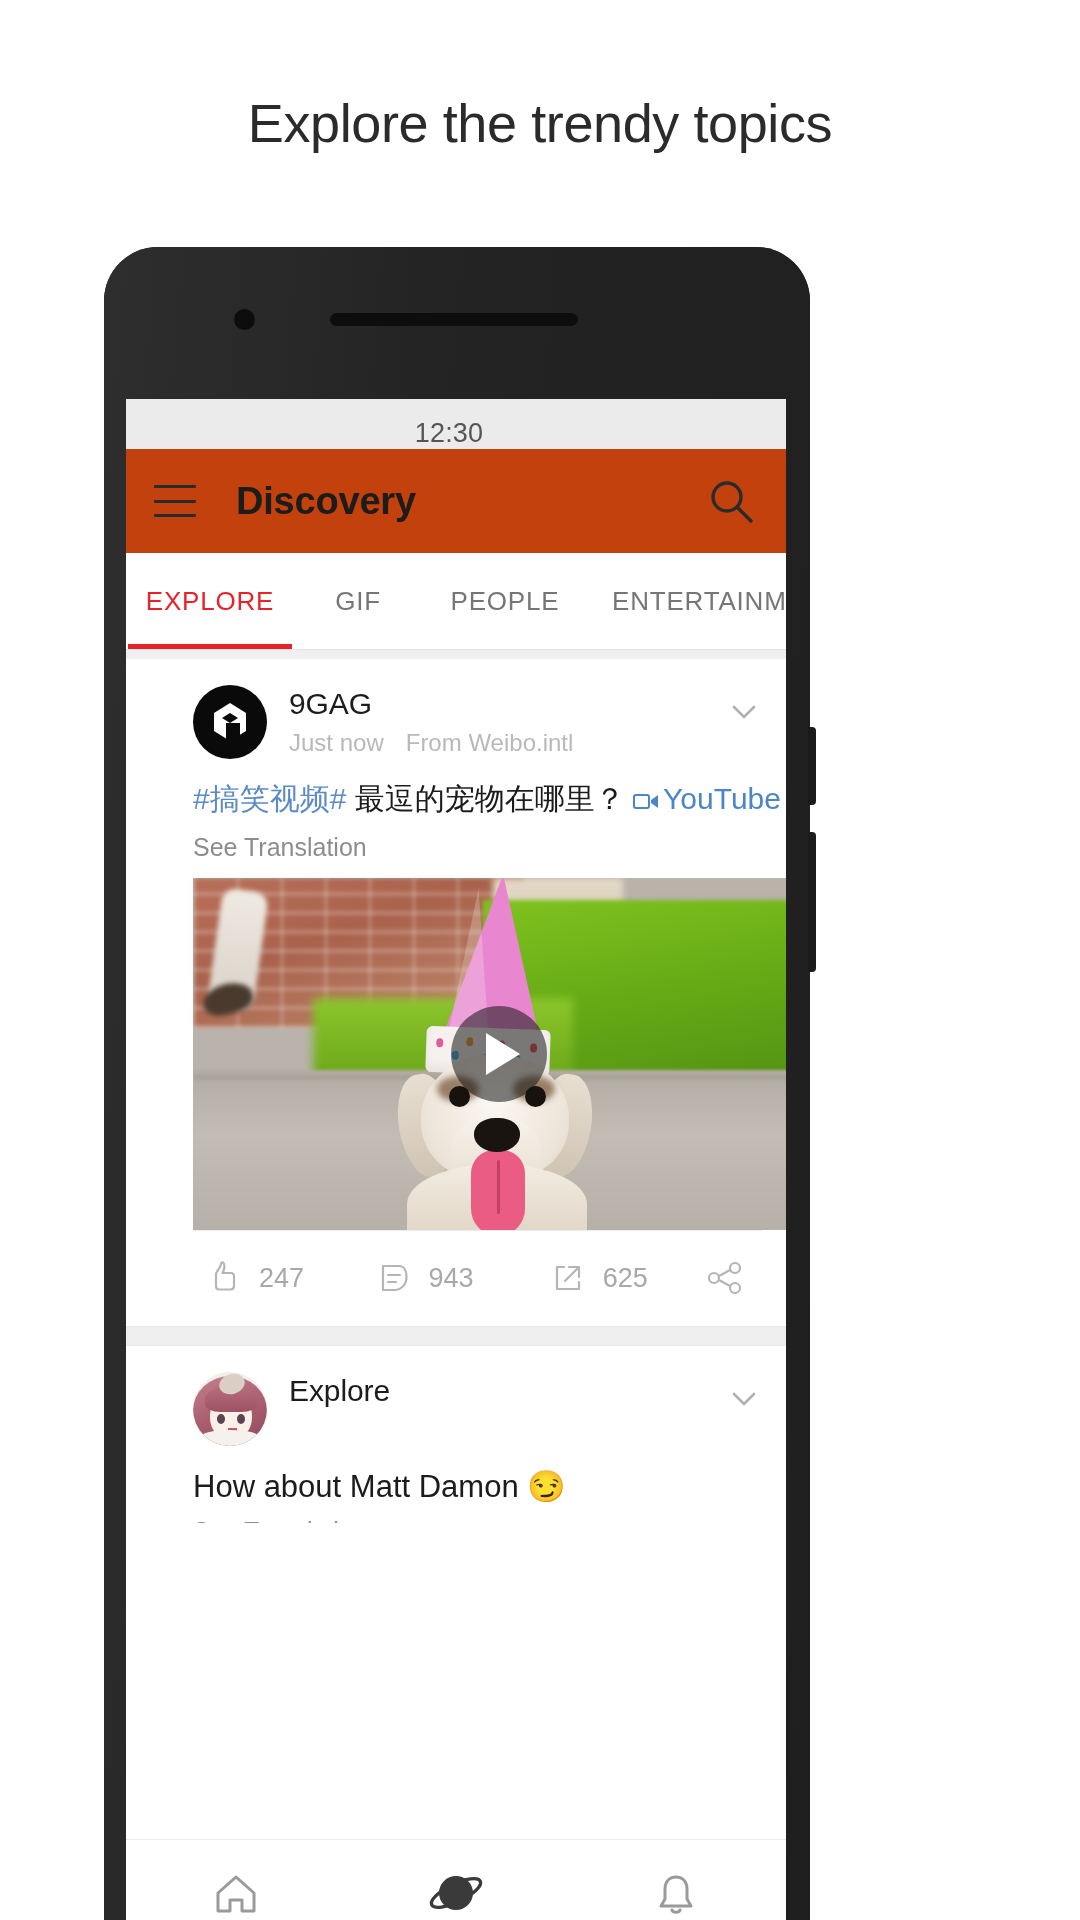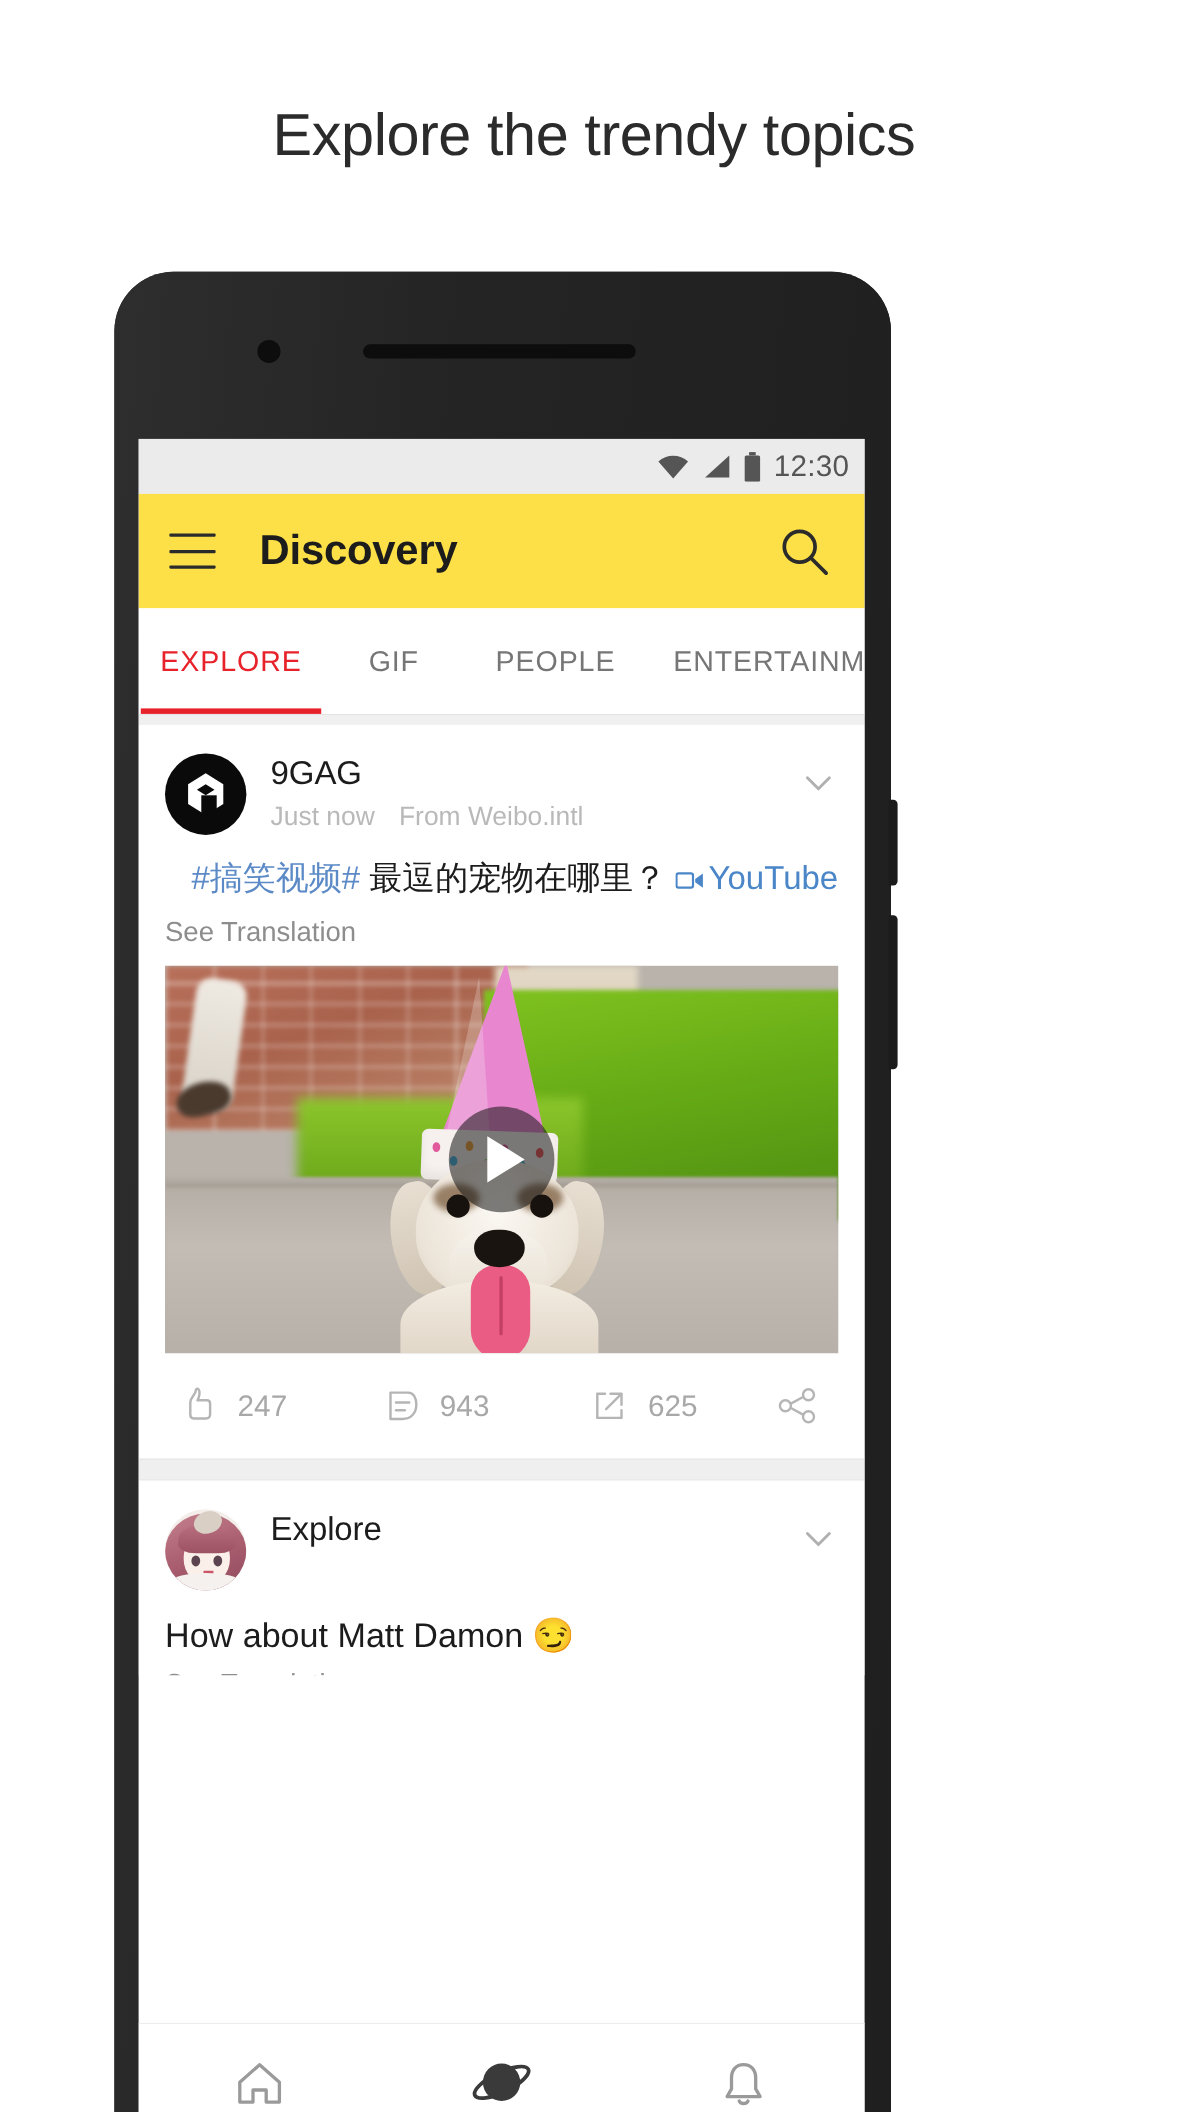--- a/index.html
+++ b/index.html
@@ -75,32 +75,33 @@
 
   
   .statusbar {
     height: 50px;
     background: #ebebeb;
     display: flex;
     align-items: center;
     justify-content: flex-end;
     padding-right: 14px;
     gap: 11px;
+    flex-direction: column;
   }
   .status-time {
     font-size: 27px;
     color: #555555;
     letter-spacing: 0.2px;
   }
   .sb-icon { display: block; }
 
   
   .appbar {
     height: 104px;
-    background: #fde047;
+    background: #c2410c;
     display: flex;
     align-items: center;
     padding: 0 30px 0 28px;
   }
   .hamburger {
     width: 42px; height: 32px;
     display: flex; flex-direction: column;
     justify-content: space-between;
     cursor: pointer;
   }
@@ -144,21 +145,21 @@
     width: 164px; height: 5px;
     background: #e8222a;
   }
   .tabbar-divider {
     height: 10px;
     background: #f0f0f0;
     border-top: 1px solid #e4e4e4;
   }
 
   
-  .post { background: #ffffff; padding: 0 0 0 0; }
+  .post { background: #ffffff; padding: 0 0 0 0; margin-left: 43px; }
   .post-head {
     display: flex;
     align-items: flex-start;
     padding: 26px 24px 0 24px;
   }
   .avatar {
     width: 74px; height: 74px;
     border-radius: 50%;
     flex: none;
     overflow: hidden;

